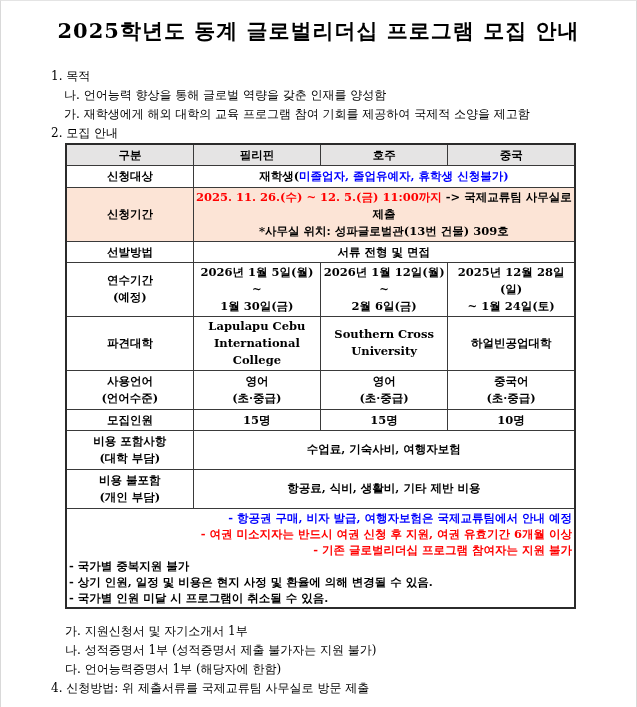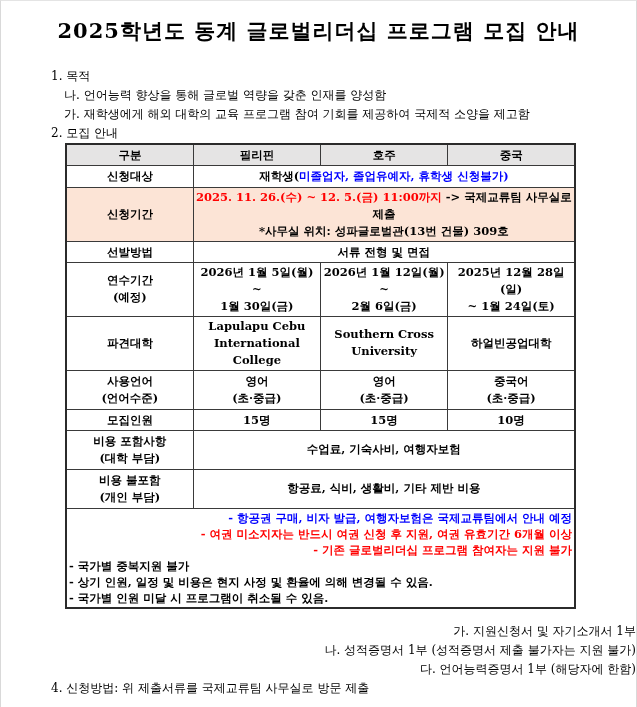--- a/index.html
+++ b/index.html
@@ -55,21 +55,21 @@
     font-weight:normal;
     padding:4px 8px;
     line-height:18.5px;
     font-size:11.5px;
   }
   .txt-red  { color:#ff0000; }
   .txt-blue { color:#0000ff; }
   .bold { font-weight:bold;text-align:right; }
 
   .bottom-list { margin-left:50px; margin-top:13px; font-size:12px; line-height:19px; }
-  .bottom-list .sub { margin-left:14px;text-align:right; }
+  .bottom-list .sub { margin-left:14px; }
 </style>
 </head>
 <body>
 
 <div class="page">
 
   <div class="doc-title">2025학년도 동계 글로벌리더십 프로그램 모집 안내</div>
 
   <div class="top-list">
     <div>1. 목적</div>

